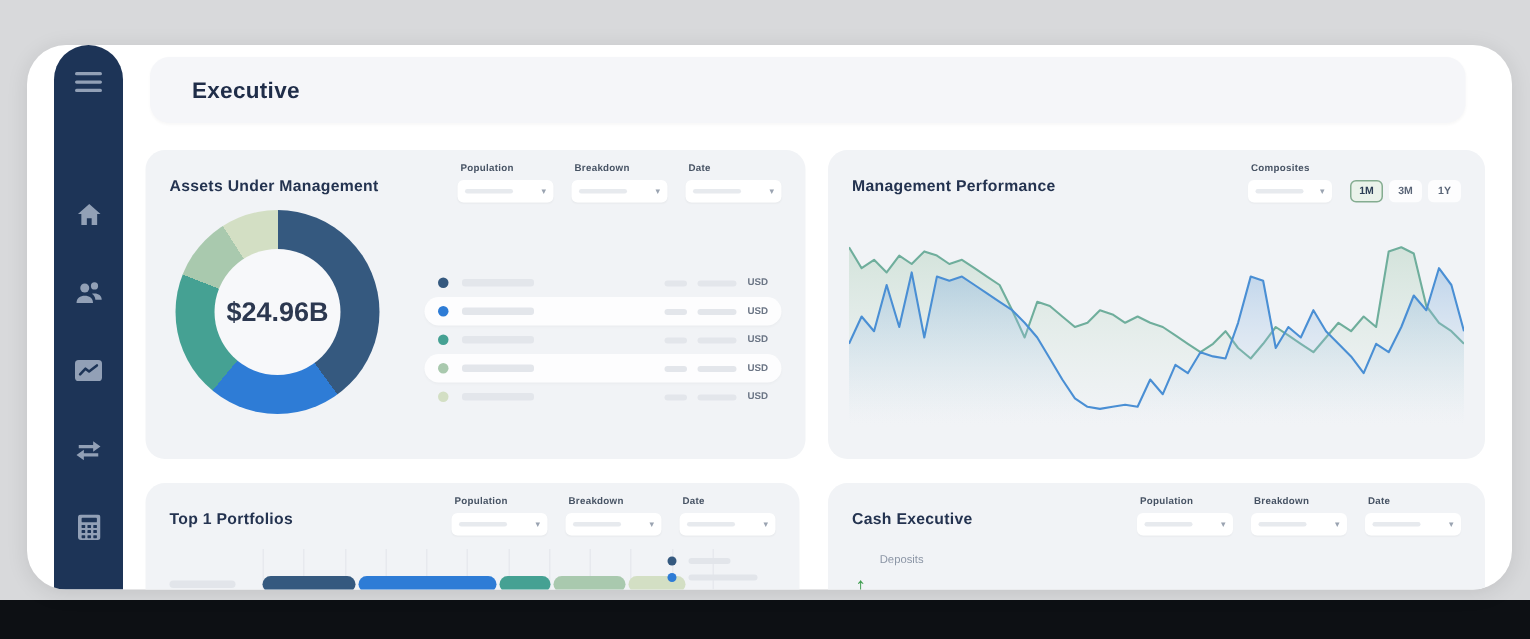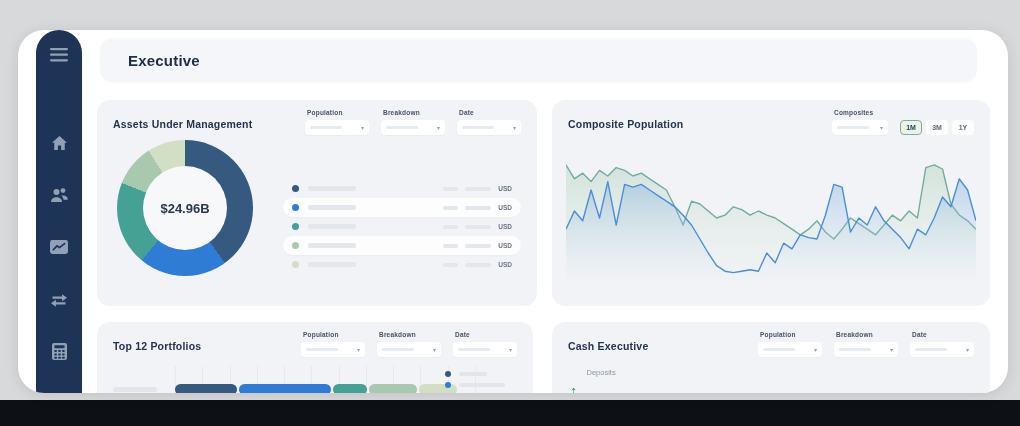--- a/index.html
+++ b/index.html
@@ -50,21 +50,21 @@
   .range-group { display:flex; gap:4px; align-items:flex-end; }
   .range-btn { height:15px; min-width:22px; padding:0 4px; border:1px solid transparent; border-radius:4px;
                background:#fdfdfe; color:#5b6678; font-size:7px; font-weight:700;
                display:flex; align-items:center; justify-content:center; cursor:pointer; }
   .range-btn.selected { background:#eaf2ea; border-color:#84ac90; color:#2c3e55; }
 
   
   .donut { position:absolute; left:20px; top:40px; width:136px; height:136px; border-radius:50%; }
   .donut-hole { position:absolute; left:50%; top:50%; width:84px; height:84px; margin:-42px 0 0 -42px;
                 background:#f7f8fa; border-radius:50%; display:flex; align-items:center; justify-content:center; }
-  .donut-total { font-size:13px; font-weight:700; color:#2c3850; }
+  .donut-total { font-size:18px; font-weight:700; color:#2c3850; }
 
   
   .aum-legend { position:absolute; left:186px; right:16px; top:79px; }
   .aum-row { height:19px; display:flex; align-items:center; padding:0 9px; border-radius:10px; }
   .aum-row.white { background:#fdfdfe; box-shadow:0 1px 2px rgba(0,0,0,0.03); }
   .aum-dot { width:7px; height:7px; border-radius:50%; flex:0 0 auto; }
   .aum-ph { width:48px; height:4.5px; background:#e3e6eb; border-radius:2px; margin-left:9px; }
   .aum-right { margin-left:auto; display:flex; align-items:center; gap:7px; }
   .aum-sm { width:15px; height:4px; background:#e3e6eb; border-radius:2px; }
   .aum-md { width:26px; height:4px; background:#e3e6eb; border-radius:2px; }
@@ -240,21 +240,21 @@
           <span class="aum-right">
             <span class="aum-sm"></span>
             <span class="aum-md"></span>
             <span class="aum-usd">USD</span>
           </span>
         </div>
       </div>
   </section>
 
   <section class="card card-composite">
-    <div class="card-title">Composite Population</div>
+    <div class="card-title">Management Performance</div>
     <div class="filters">
       <div class="filter filter-wide">
         <div class="filter-label">Composites</div>
         <div class="select">
           <span class="ph-bar"></span>
           <span class="caret">▾</span>
         </div>
       </div>
       <div class="range-group">
           <button class="range-btn selected">1M</button>
@@ -278,21 +278,21 @@
           </defs>
           <path d="M0.0,24.8 L8.4,38.8 L16.7,33.2 L25.1,41.6 L33.5,30.4 L41.8,36.0 L50.2,27.6 L58.6,30.4 L66.9,36.0 L75.3,33.2 L83.7,38.8 L92.0,44.4 L100.4,50.0 L108.8,66.8 L117.1,85.0 L125.5,61.2 L133.9,64.0 L142.2,71.0 L150.6,78.0 L159.0,75.2 L167.3,66.8 L175.7,69.6 L184.1,75.2 L192.4,71.0 L200.8,75.2 L209.2,78.0 L217.6,83.6 L225.9,89.2 L234.3,94.8 L242.7,89.2 L251.0,80.8 L259.4,92.0 L267.8,99.0 L276.1,89.2 L284.5,78.0 L292.9,83.6 L301.2,89.2 L309.6,94.8 L318.0,85.0 L326.3,75.2 L334.7,80.8 L343.1,71.0 L351.4,78.0 L359.8,27.6 L368.2,24.8 L376.5,29.0 L384.9,64.0 L393.3,75.2 L401.6,80.8 L410.0,89.2 L410,148 L0,148 Z" fill="url(#grad0)"></path>
           <polyline points="0.0,24.8 8.4,38.8 16.7,33.2 25.1,41.6 33.5,30.4 41.8,36.0 50.2,27.6 58.6,30.4 66.9,36.0 75.3,33.2 83.7,38.8 92.0,44.4 100.4,50.0 108.8,66.8 117.1,85.0 125.5,61.2 133.9,64.0 142.2,71.0 150.6,78.0 159.0,75.2 167.3,66.8 175.7,69.6 184.1,75.2 192.4,71.0 200.8,75.2 209.2,78.0 217.6,83.6 225.9,89.2 234.3,94.8 242.7,89.2 251.0,80.8 259.4,92.0 267.8,99.0 276.1,89.2 284.5,78.0 292.9,83.6 301.2,89.2 309.6,94.8 318.0,85.0 326.3,75.2 334.7,80.8 343.1,71.0 351.4,78.0 359.8,27.6 368.2,24.8 376.5,29.0 384.9,64.0 393.3,75.2 401.6,80.8 410.0,89.2" fill="none" stroke="#6fae9c" stroke-width="1.4" stroke-linejoin="round"></polyline>
           <path d="M0.0,89.2 L8.4,71.0 L16.7,80.8 L25.1,50.0 L33.5,78.0 L41.8,41.6 L50.2,85.0 L58.6,44.4 L66.9,47.2 L75.3,44.4 L83.7,50.0 L92.0,55.6 L100.4,61.2 L108.8,66.8 L117.1,75.2 L125.5,85.0 L133.9,99.0 L142.2,113.0 L150.6,125.6 L159.0,131.2 L167.3,132.6 L175.7,131.2 L184.1,129.8 L192.4,131.2 L200.8,113.0 L209.2,122.8 L217.6,103.2 L225.9,108.8 L234.3,94.8 L242.7,97.6 L251.0,99.0 L259.4,75.2 L267.8,44.4 L276.1,47.2 L284.5,92.0 L292.9,78.0 L301.2,85.0 L309.6,66.8 L318.0,80.8 L326.3,89.2 L334.7,97.6 L343.1,108.8 L351.4,89.2 L359.8,94.8 L368.2,78.0 L376.5,57.0 L384.9,66.8 L393.3,38.8 L401.6,50.0 L410.0,80.8 L410,148 L0,148 Z" fill="url(#grad1)"></path>
           <polyline points="0.0,89.2 8.4,71.0 16.7,80.8 25.1,50.0 33.5,78.0 41.8,41.6 50.2,85.0 58.6,44.4 66.9,47.2 75.3,44.4 83.7,50.0 92.0,55.6 100.4,61.2 108.8,66.8 117.1,75.2 125.5,85.0 133.9,99.0 142.2,113.0 150.6,125.6 159.0,131.2 167.3,132.6 175.7,131.2 184.1,129.8 192.4,131.2 200.8,113.0 209.2,122.8 217.6,103.2 225.9,108.8 234.3,94.8 242.7,97.6 251.0,99.0 259.4,75.2 267.8,44.4 276.1,47.2 284.5,92.0 292.9,78.0 301.2,85.0 309.6,66.8 318.0,80.8 326.3,89.2 334.7,97.6 343.1,108.8 351.4,89.2 359.8,94.8 368.2,78.0 376.5,57.0 384.9,66.8 393.3,38.8 401.6,50.0 410.0,80.8" fill="none" stroke="#4a8fd4" stroke-width="1.4" stroke-linejoin="round"></polyline>
         </svg>
       </div>
   </section>
 
   <section class="card card-top10">
-    <div class="card-title">Top 12 Portfolios</div>
+    <div class="card-title">Top 1 Portfolios</div>
     <div class="filters">
       <div class="filter">
         <div class="filter-label">Population</div>
         <div class="select">
           <span class="ph-bar"></span>
           <span class="caret">▾</span>
         </div>
       </div>
       <div class="filter">
         <div class="filter-label">Breakdown</div>

